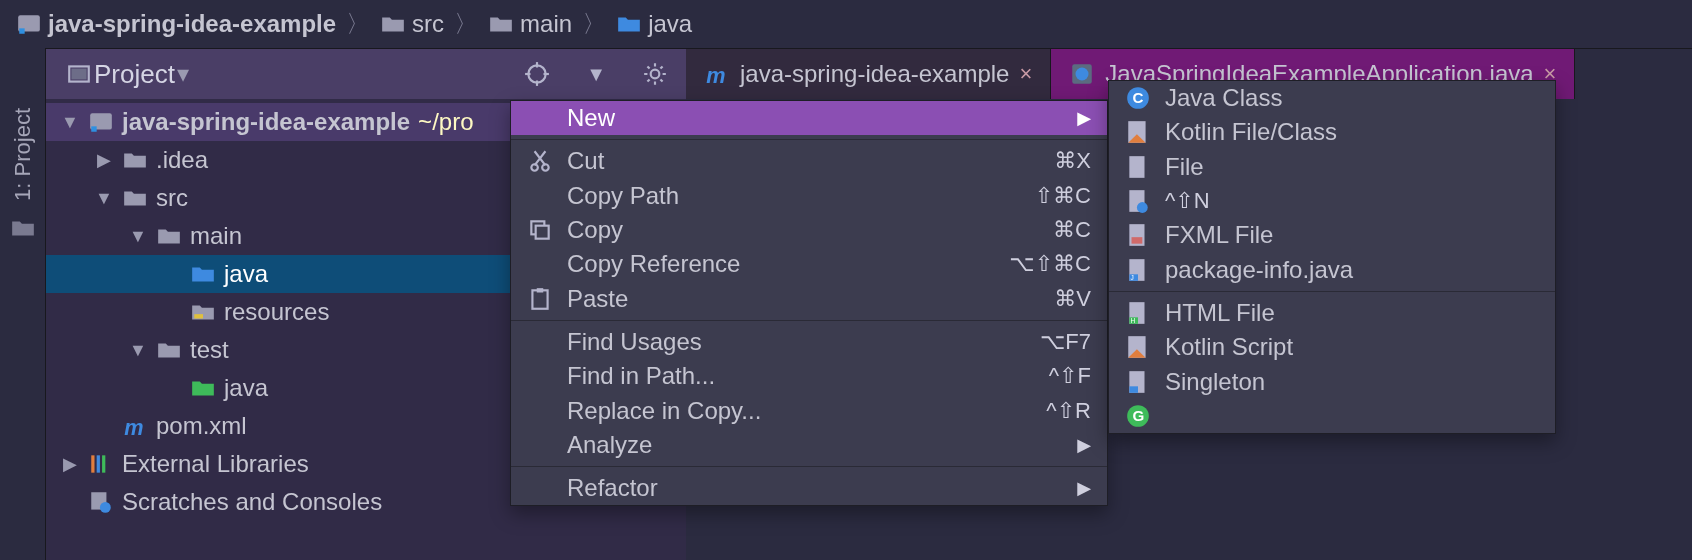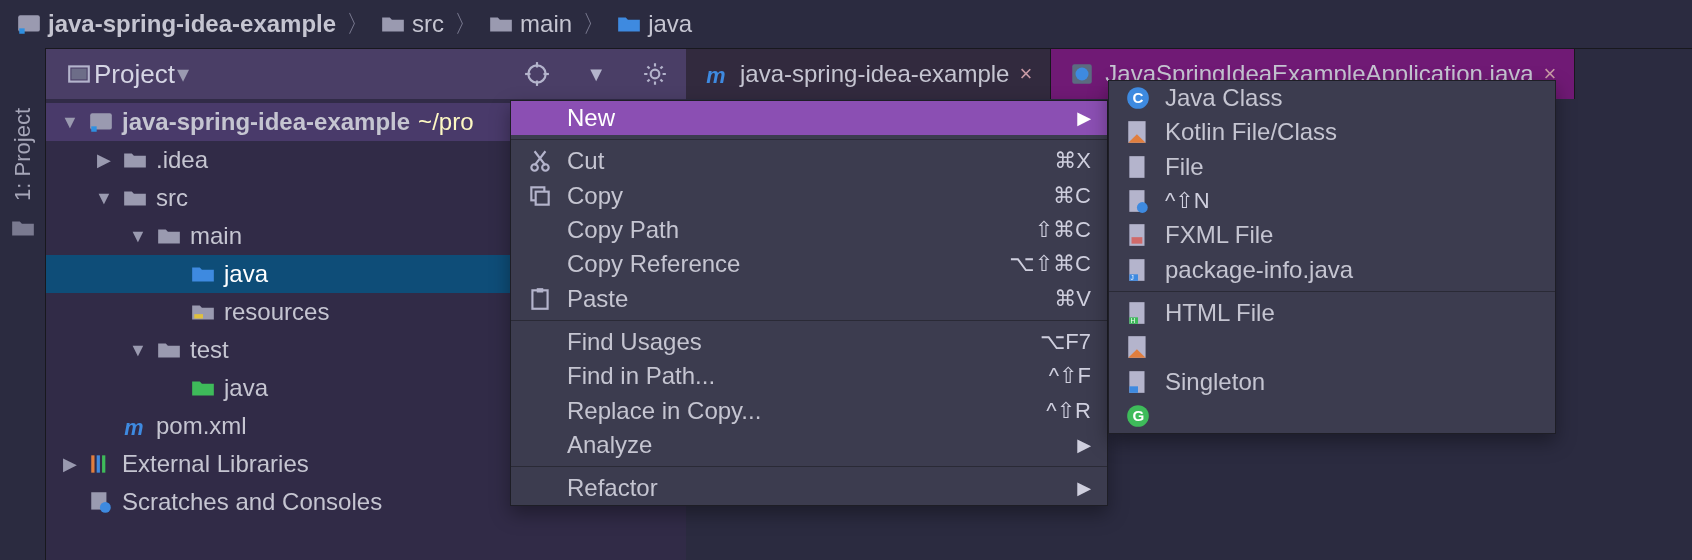--- a/index.html
+++ b/index.html
@@ -411,33 +411,33 @@
         <svg viewBox="0 0 24 24">
           <circle cx="7" cy="18" r="3" fill="none" stroke="#b4b4cc" stroke-width="2"></circle>
           <circle cx="17" cy="18" r="3" fill="none" stroke="#b4b4cc" stroke-width="2"></circle>
           <path d="M7 3l10 13M17 3L7 16" stroke="#b4b4cc" stroke-width="2"></path>
         </svg>
       </span>
     <span class="lbl">Cut</span>
     <span class="sc">⌘X</span>
   </div>
   <div class="mi">
+    <span class="empty-icon"></span>
+    <span class="lbl">Copy Path</span>
+    <span class="sc">⇧⌘C</span>
+  </div>
+  <div class="mi">
     <span class="iconcell">
         <svg viewBox="0 0 24 24">
           <rect x="4" y="4" width="12" height="12" fill="none" stroke="#b4b4cc" stroke-width="2"></rect>
           <rect x="8" y="8" width="12" height="12" fill="#3c3c4f" stroke="#b4b4cc" stroke-width="2"></rect>
         </svg>
       </span>
     <span class="lbl">Copy</span>
     <span class="sc">⌘C</span>
-  </div>
-  <div class="mi">
-    <span class="empty-icon"></span>
-    <span class="lbl">Copy Path</span>
-    <span class="sc">⇧⌘C</span>
   </div>
   <div class="mi">
     <span class="empty-icon"></span>
     <span class="lbl">Copy Reference</span>
     <span class="sc">⌥⇧⌘C</span>
   </div>
   <div class="mi">
     <span class="iconcell">
         <svg viewBox="0 0 24 24">
           <rect x="5" y="4" width="14" height="17" fill="none" stroke="#b4b4cc" stroke-width="2"></rect>
@@ -542,20 +542,21 @@
       </span>
     <span class="lbl">HTML File</span>
   </div>
   <div class="mi">
     <span class="iconcell">
         <svg viewBox="0 0 24 24">
           <rect x="3" y="2" width="16" height="20" fill="#b4b4cc"></rect>
           <path d="M3 22l8-8 8 8z" fill="#e07e3e"></path>
         </svg>
       </span>
+    <span class="lbl">Kotlin Script</span>
   </div>
   <div class="mi">
     <span class="iconcell">
         <svg viewBox="0 0 24 24">
           <rect x="4" y="2" width="14" height="20" fill="#b4b4cc"></rect>
           <rect x="4" y="16" width="8" height="6" fill="#3e8ae0"></rect>
         </svg>
       </span>
     <span class="lbl">Singleton</span>
   </div>

